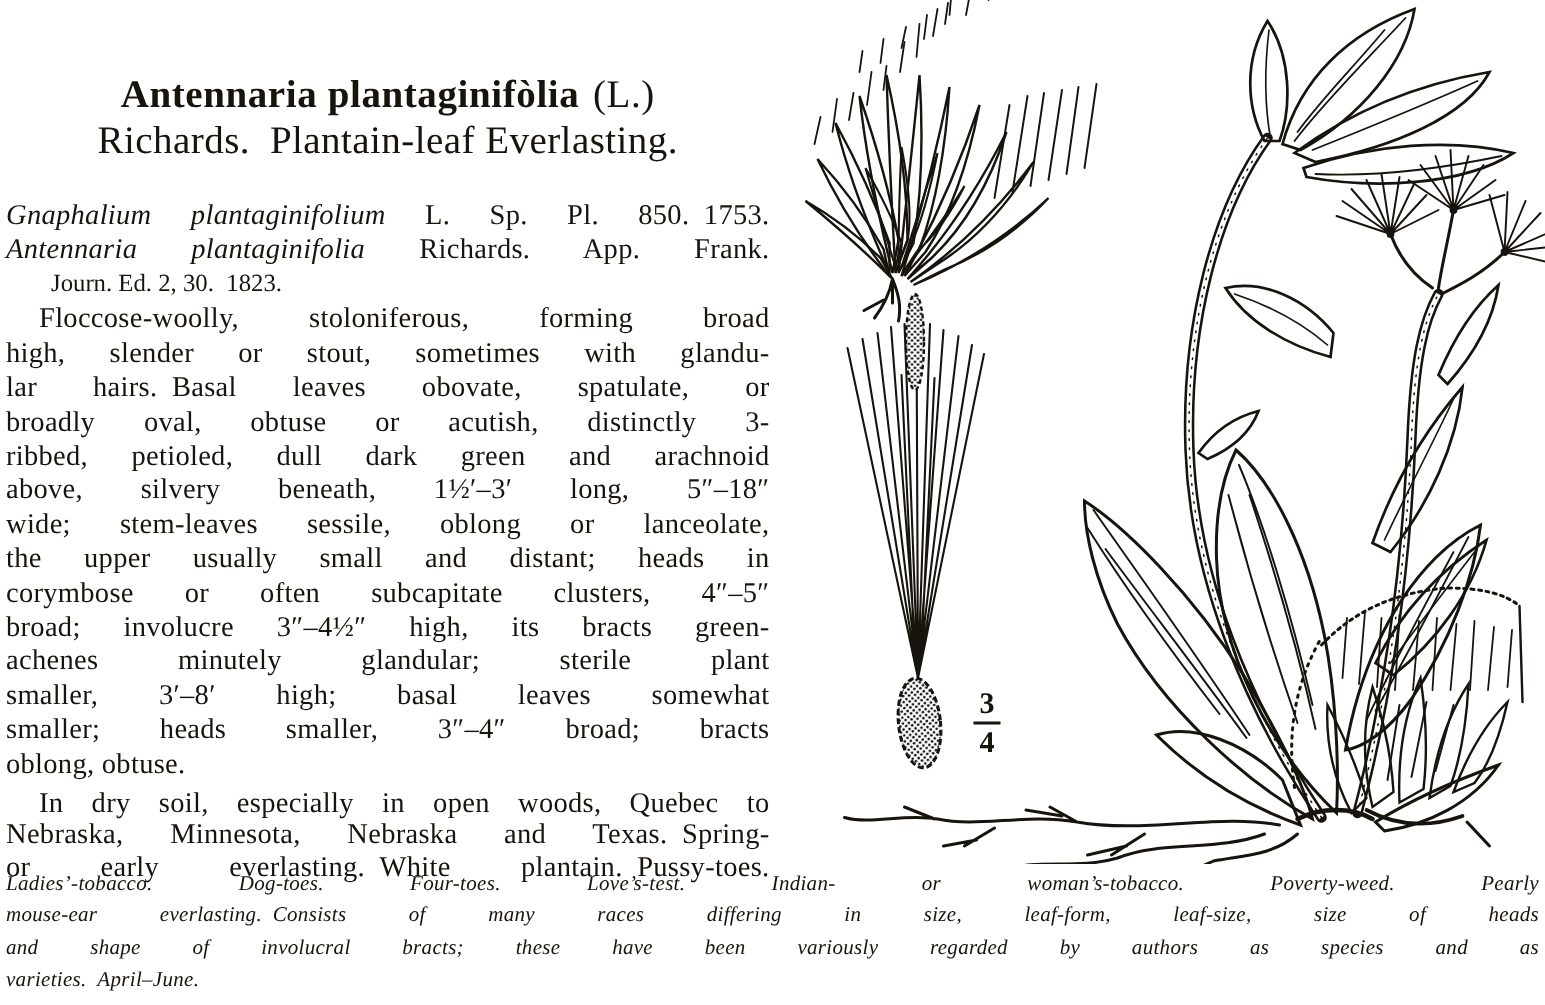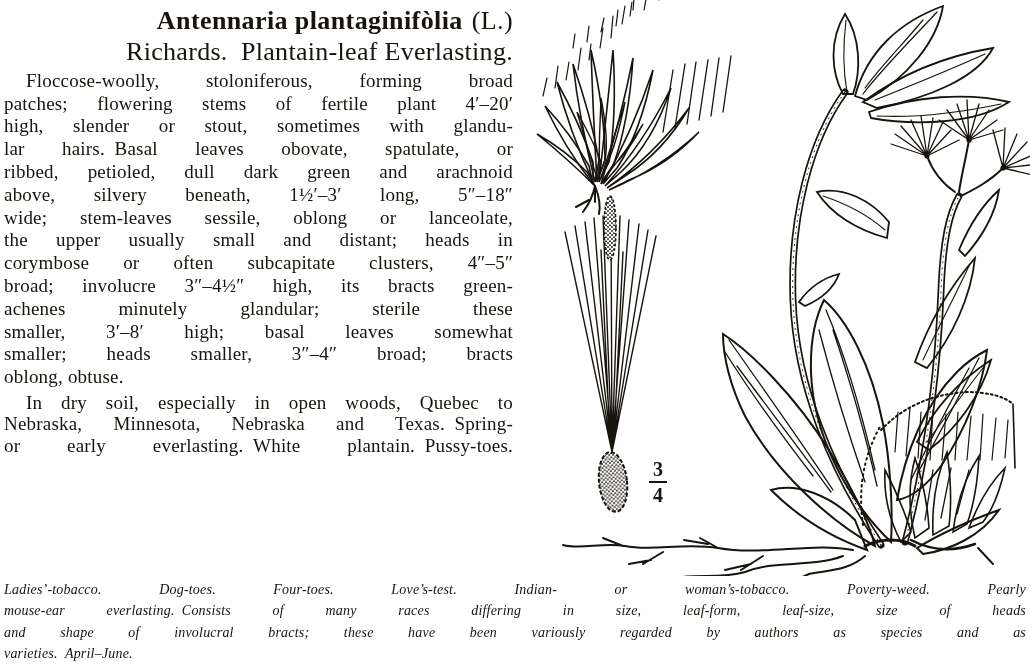--- a/index.html
+++ b/index.html
@@ -1,19 +1,19 @@
 <!DOCTYPE html>
 <html><head>
 <meta charset="utf-8">
 <style>
   html,body{margin:0;padding:0;background:#e8e8e8;}
   .page{position:relative;width:1030px;height:670px;background:#ffffff;overflow:hidden;
         font-family:"Liberation Serif","DejaVu Serif",serif;color:#17130d;}
   .left-col{position:absolute;left:4px;top:6px;width:509px;}
-  .titleblock{text-align:right;line-height:1.15;}
+  .titleblock{text-align:center;line-height:1.15;margin-top:42px;}
   .t1{font-size:26px;font-weight:bold;letter-spacing:.4px;}
   .t1 .auth{font-weight:normal;margin-left:9px;}
   .t2{font-size:26px;margin-top:1px;letter-spacing:.3px;}
   .syn{margin-top:24px;font-size:16.5px;line-height:21px;}
   .syn .it{font-style:italic;}
   .syn-cont{padding-left:30px;}
   .body-text{margin-top:3px;}
   .ln{font-size:19px;line-height:22.8px;text-align:justify;text-align-last:justify;letter-spacing:.2px;}
   .ln.end{text-align-last:left;}
   .ln.ind{text-indent:22px;}
@@ -31,33 +31,38 @@
 <body>
 
 <div class="page">
 
   <div class="left-col">
     <div class="titleblock">
       <div class="t1"><span class="b">Antennaria plantaginifòlia</span><span class="auth">(L.)</span></div>
       <div class="t2">Richards. Plantain-leaf Everlasting.</div>
     </div>
 
+    <div class="syn">
+      <div class="ln"><span class="it">Gnaphalium plantaginifolium</span> <span>L. Sp. Pl. 850. 1753.</span></div>
+      <div class="ln"><span class="it">Antennaria plantaginifolia</span> <span>Richards. App. Frank.</span></div>
+      <div class="syn-cont">Journ. Ed. 2, 30. 1823.</div>
+    </div>
 
     <div class="body-text">
       <div class="ln ind">Floccose-woolly, stoloniferous, forming broad</div>
-      <div class="ln">patches; flowering stems of fertile plant 4′–20′</div>
       <div class="ln">high, slender or stout, sometimes with glandu-</div>
       <div class="ln">lar hairs. Basal leaves obovate, spatulate, or</div>
+      <div class="ln">broadly oval, obtuse or acutish, distinctly 3-</div>
       <div class="ln">ribbed, petioled, dull dark green and arachnoid</div>
       <div class="ln">above, silvery beneath, 1½′–3′ long, 5″–18″</div>
       <div class="ln">wide; stem-leaves sessile, oblong or lanceolate,</div>
       <div class="ln">the upper usually small and distant; heads in</div>
       <div class="ln">corymbose or often subcapitate clusters, 4″–5″</div>
       <div class="ln">broad; involucre 3″–4½″ high, its bracts green-</div>
-      <div class="ln">achenes minutely glandular; sterile these</div>
+      <div class="ln">achenes minutely glandular; sterile plant</div>
       <div class="ln">smaller, 3′–8′ high; basal leaves somewhat</div>
       <div class="ln">smaller; heads smaller, 3″–4″ broad; bracts</div>
       <div class="ln end">oblong, obtuse.</div>
     </div>
 
     <div class="body-text hab">
       <div class="ln ind">In dry soil, especially in open woods, Quebec to</div>
       <div class="ln">Nebraska, Minnesota, Nebraska and Texas. Spring-</div>
       <div class="ln">or early everlasting. White plantain. Pussy-toes.</div>
     </div>

